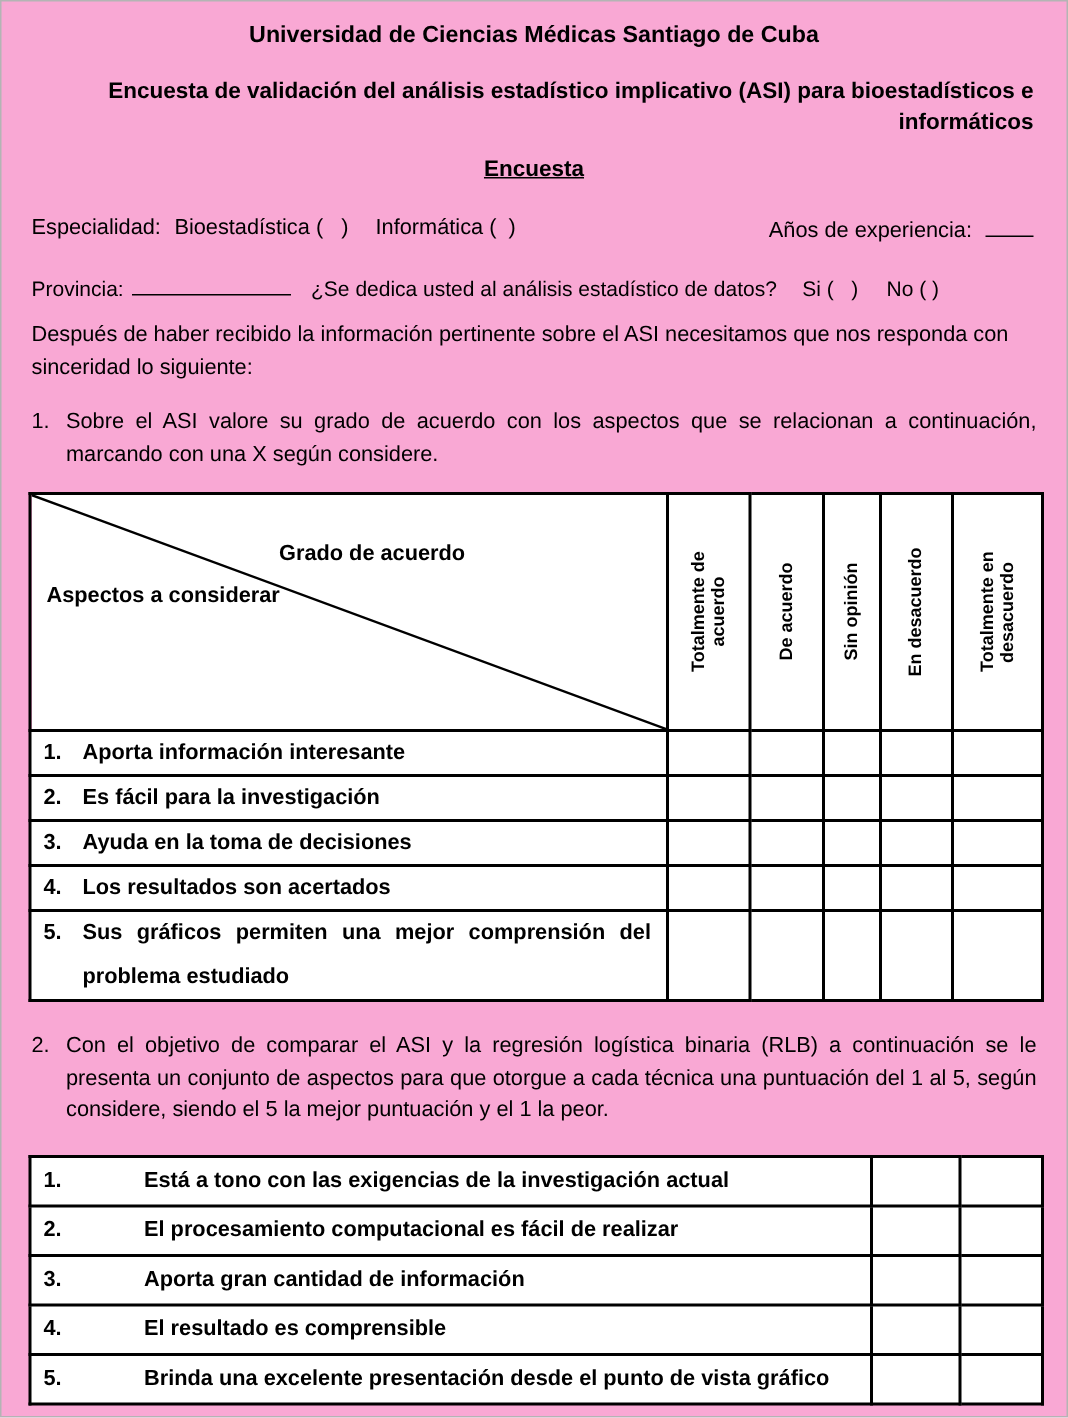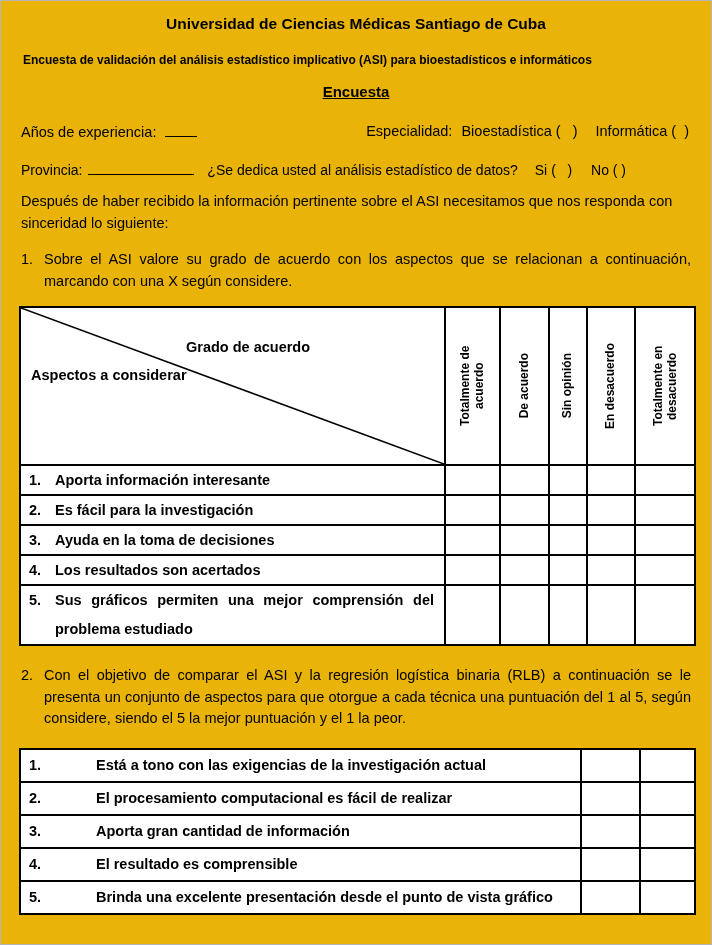--- a/index.html
+++ b/index.html
@@ -5,33 +5,33 @@
   * { margin:0; padding:0; box-sizing:border-box; }
   html,body { background:#fff; }
   body {
     width:712px; height:945px;
     font-family:"Liberation Sans", sans-serif;
     color:#000;
   }
   .page {
     position:relative;
     width:712px; height:945px;
-    background:#eab308;
+    background:#f9a8d4;
     border:1px solid #b4b4b4;
     overflow:hidden;
   }
   .title {
     margin-top:14px;
     text-align:center;
     font-size:15.5px; font-weight:bold;
   }
   .subtitle {
     margin:17px 22px 0;
-    text-align:left;
-    font-size:12px; font-weight:bold;
+    text-align:right;
+    font-size:15px; font-weight:bold;
     line-height:21px;
   }
   .heading {
     margin-top:12px;
     text-align:center;
     font-size:15px; font-weight:bold;text-decoration:underline;
   }
   .meta1 {
     margin:23px 22px 0 20px;
     display:flex; justify-content:space-between;
@@ -132,29 +132,29 @@
 <div class="page">
 
   <div class="title">Universidad de Ciencias Médicas Santiago de Cuba</div>
 
   <div class="subtitle">Encuesta de validación del análisis estadístico implicativo (ASI) para bioestadísticos e informáticos</div>
 
   <div class="heading">Encuesta</div>
 
   <div class="meta1">
     <span>
-      <span class="lbl">Años de experiencia:</span>
-      <span class="blank exp"></span>
-    </span>
-    <span>
       <span class="lbl">Especialidad:</span>
       <span>Bioestadística</span>
       <span>(&nbsp;&nbsp;&nbsp;)</span><span class="gap14"></span>
       <span>Informática</span>
       <span>(&nbsp;&nbsp;)</span>
+    </span>
+    <span>
+      <span class="lbl">Años de experiencia:</span>
+      <span class="blank exp"></span>
     </span>
   </div>
 
   <div class="meta2">
     <span class="lbl">Provincia:</span><span class="blank prov"></span>
     <span class="q">¿Se dedica usted al análisis estadístico de datos?</span>
     <span>Si</span>
     <span class="opt">(&nbsp;&nbsp;&nbsp;)</span>
     <span>No</span>
     <span>(&nbsp;)</span>

